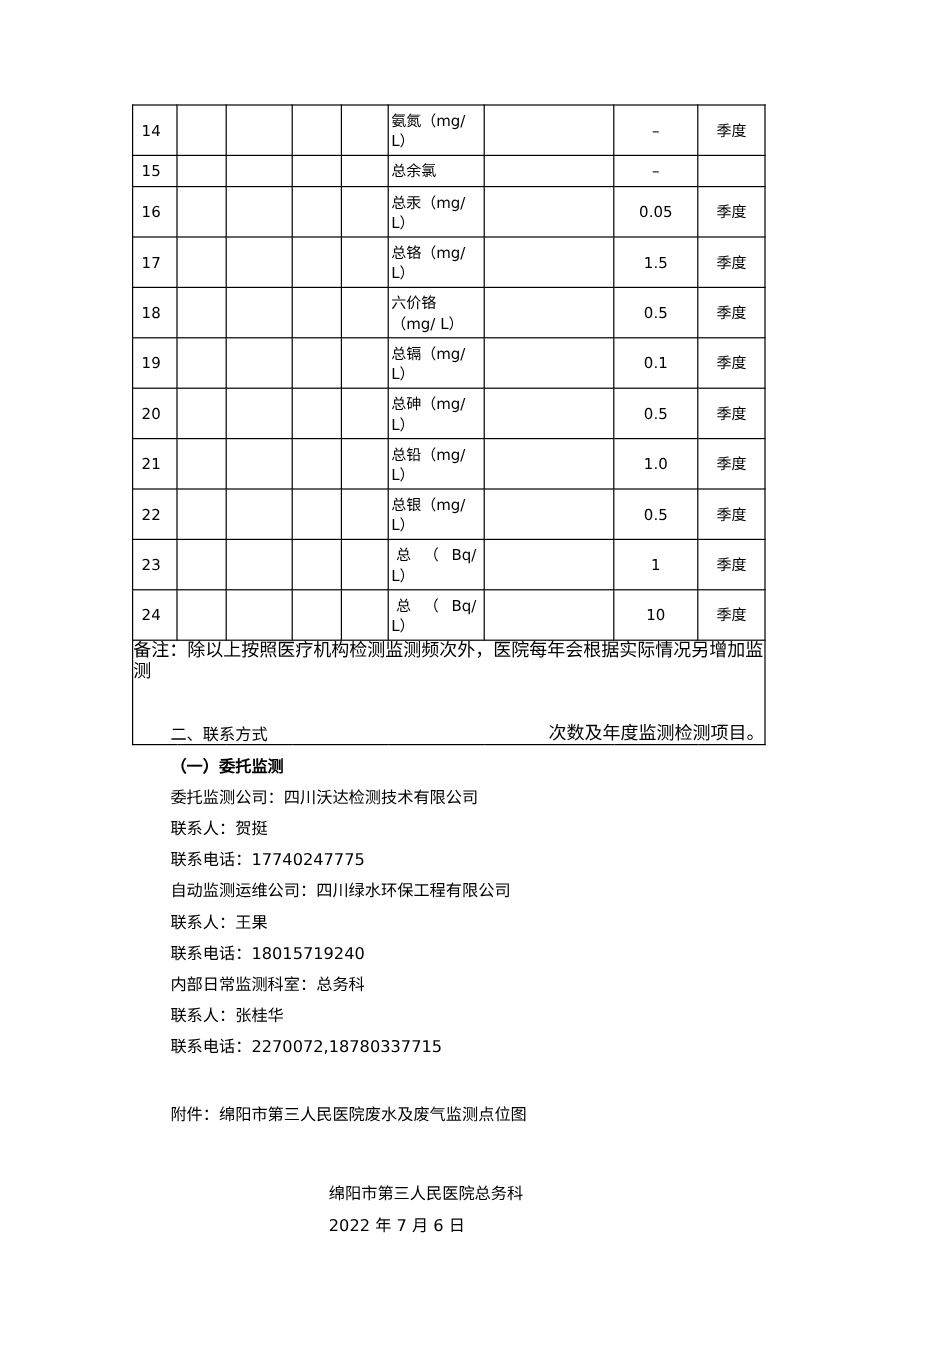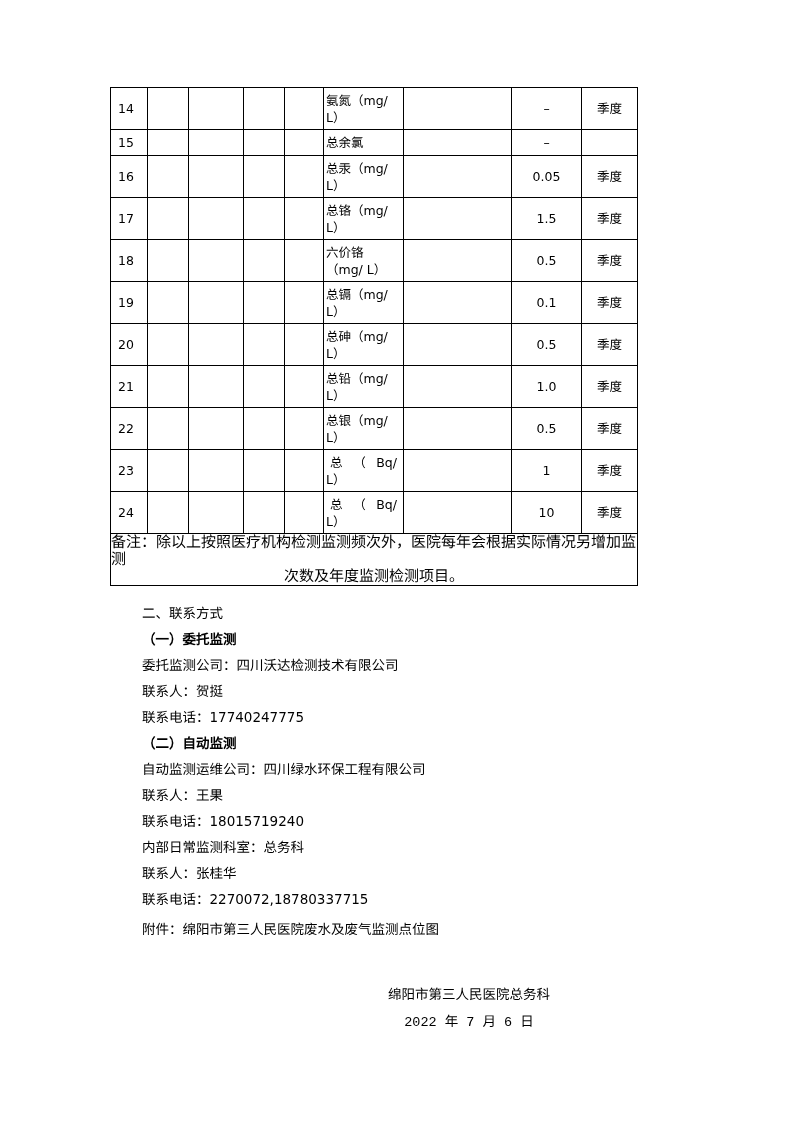--- a/index.html
+++ b/index.html
@@ -81,21 +81,21 @@
   }
 
   td.remarks {
     text-align: left;
     padding: 4px 6px 5px 6px;
     line-height: 19px;
     font-size: 15px;
     height: 40px;
   }
   .remark-line1 { display: block; text-align: left; }
-  .remark-line2 { display: block; text-align: center; }
+  .remark-line2 { display: block; text-align: right; margin-top: 35px; }
 
   
   .body-text {
     position: absolute;
     left: 142px;
     top: 600px;
     width: 520px;
     font-size: 13.5px;
     line-height: 26px;
   }
@@ -115,27 +115,26 @@
     position: absolute;
     left: 142px;
     top: 916px;
     font-size: 13.5px;
     line-height: 26px;
     white-space: pre;
   }
 
   .signature {
     position: absolute;
-    left: 154px;
+    left: 144px;
     top: 982px;
     width: 500px;
     font-size: 13.5px;
     line-height: 27px;
-    text-align: center;
-    font-family: Liberation Mono, monospace;
+    text-align: left;
   }
   .signature .sig-org { display: block; padding-left: 130px; }
   .signature .sig-date { display: block; padding-left: 130px; }
 </style>
 </head>
 <body>
 
 <div class="page">
 
   <div class="tbl-wrap">
@@ -503,21 +502,20 @@
   </div>
 
   <div class="body-text">
     <p class="sec-head">二、联系方式</p>
 
     <p class="sub-head">（一）委托监测</p>
     <p>委托监测公司：四川沃达检测技术有限公司</p>
     <p>联系人：贺挺</p>
     <p>联系电话：17740247775</p>
 
-    <p class="sub-head">（二）自动监测</p>
     <p>自动监测运维公司：四川绿水环保工程有限公司</p>
     <p>联系人：王果</p>
     <p>联系电话：18015719240</p>
 
     <p>内部日常监测科室：总务科</p>
     <p>联系人：张桂华</p>
     <p>联系电话：2270072,18780337715</p>
   </div>
 
   <div class="attach">附件：绵阳市第三人民医院废水及废气监测点位图</div>

